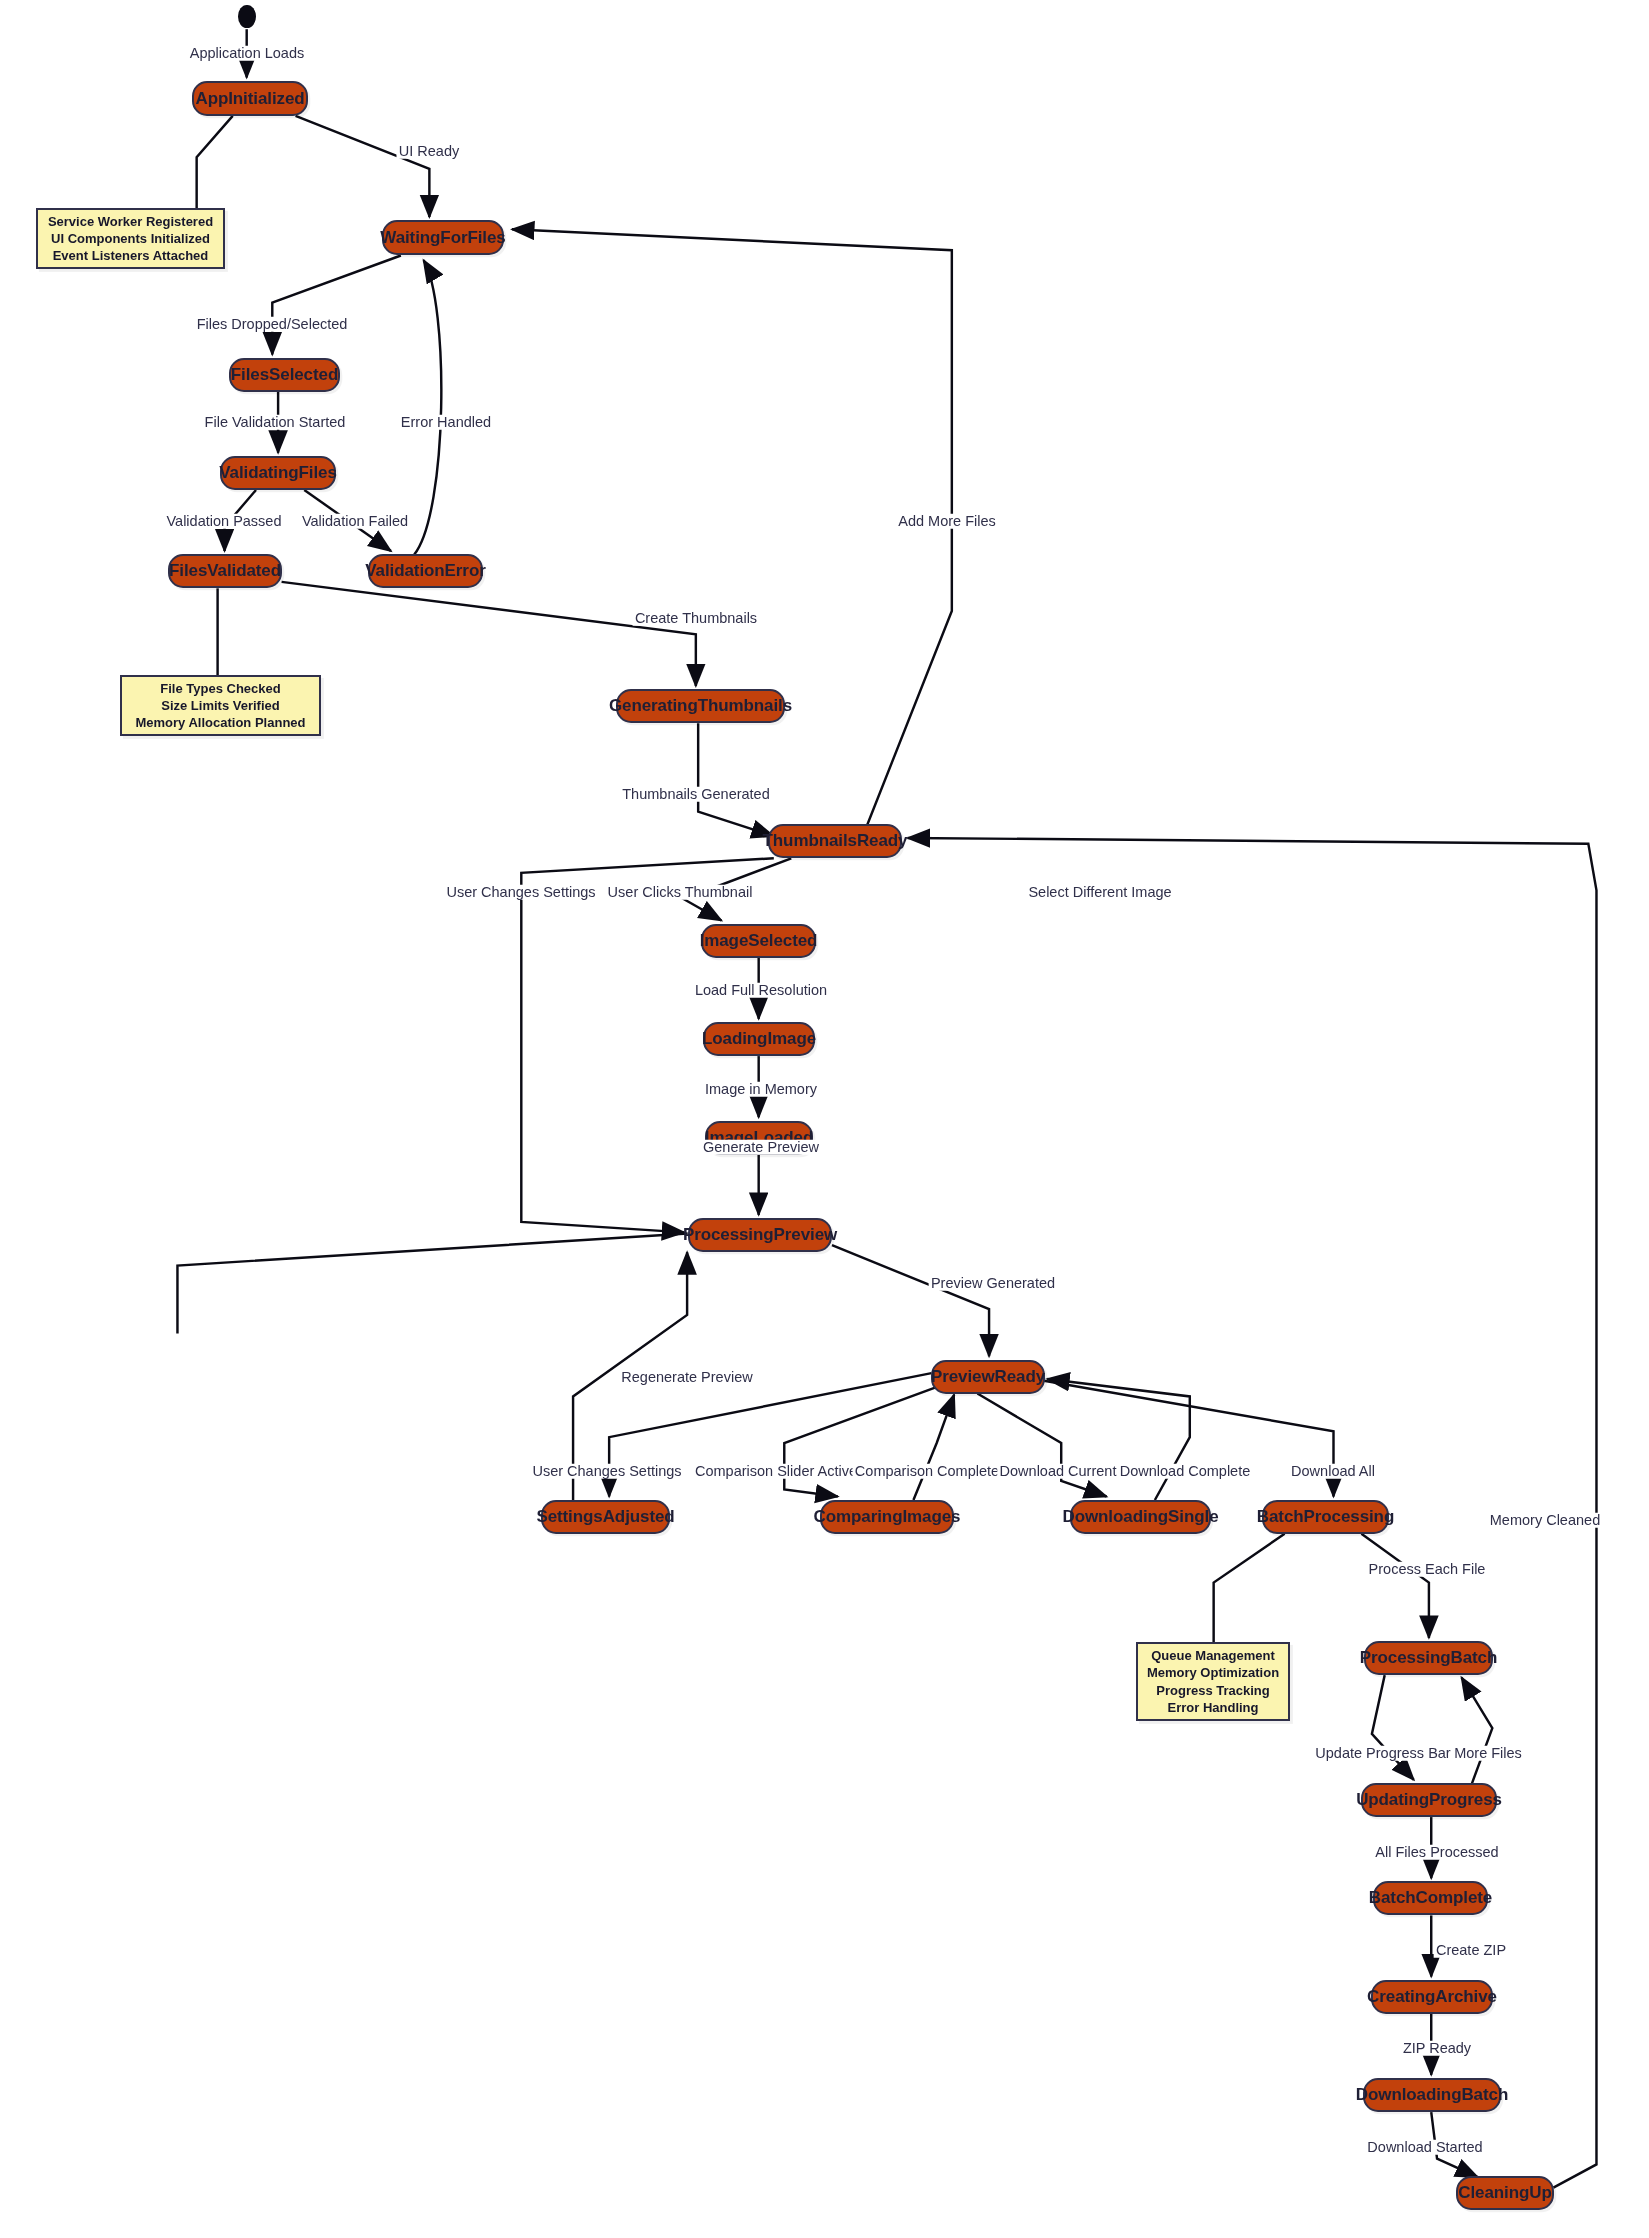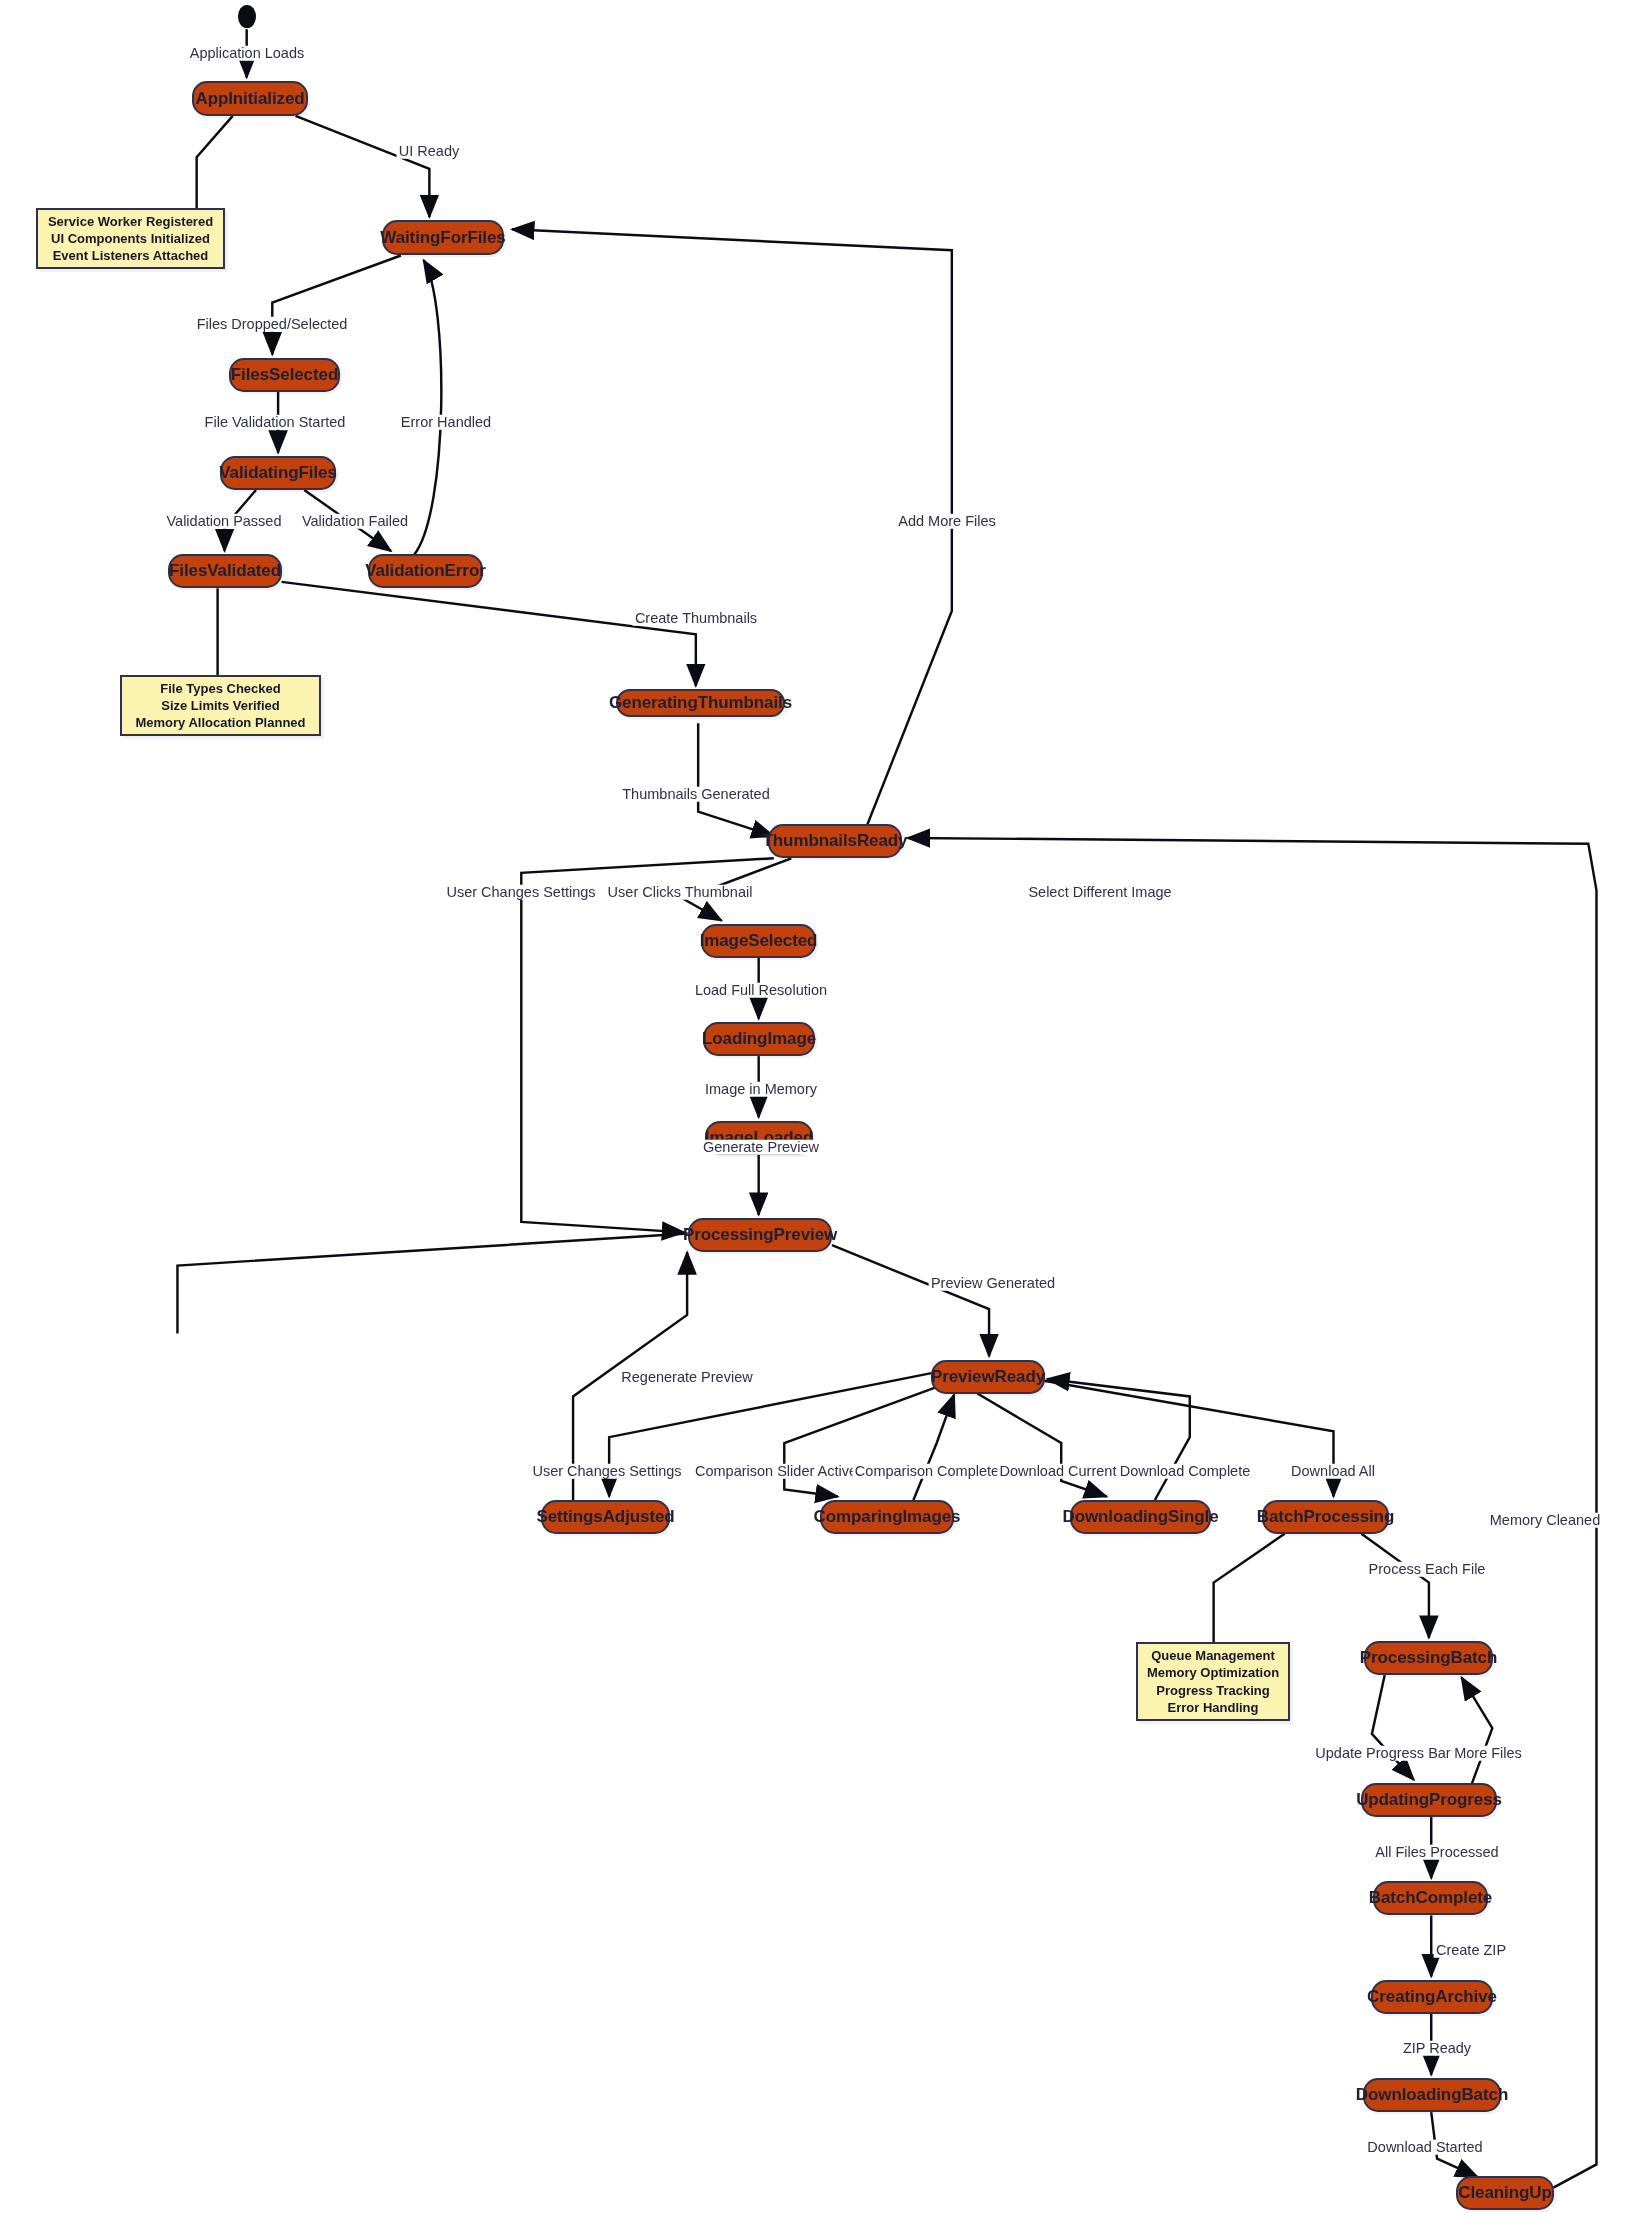--- a/index.html
+++ b/index.html
@@ -138,21 +138,21 @@
   </svg>
 
   <div class="start-dot" style="left:238px;top:4.7px;"></div>
 
   <div class="node" style="left:192px;top:81px;width:116px;height:35px;">AppInitialized</div>
   <div class="node" style="left:382px;top:220px;width:122px;height:35px;">WaitingForFiles</div>
   <div class="node" style="left:229px;top:358px;width:111px;height:34px;">FilesSelected</div>
   <div class="node" style="left:220px;top:456px;width:116px;height:34px;">ValidatingFiles</div>
   <div class="node" style="left:168px;top:554px;width:114px;height:34px;">FilesValidated</div>
   <div class="node" style="left:357px;top:554px;width:115px;height:34px;margin-left:11px;">ValidationError</div>
-  <div class="node" style="left:616px;top:689px;width:169px;height:28px;">GeneratingThumbnails</div>
+  <div class="node" style="left:616px;top:689px;width:169px;height:34px;">GeneratingThumbnails</div>
   <div class="node" style="left:768px;top:824px;width:134px;height:34px;">ThumbnailsReady</div>
   <div class="node" style="left:701px;top:924px;width:115px;height:34px;">ImageSelected</div>
   <div class="node" style="left:703px;top:1022px;width:112px;height:34px;">LoadingImage</div>
   <div class="node" style="left:705px;top:1121px;width:108px;height:34px;">ImageLoaded</div>
   <div class="node" style="left:688px;top:1218px;width:144px;height:34px;">ProcessingPreview</div>
   <div class="node" style="left:931px;top:1360px;width:114px;height:34px;">PreviewReady</div>
   <div class="node" style="left:541px;top:1500px;width:129px;height:34px;">SettingsAdjusted</div>
   <div class="node" style="left:820px;top:1500px;width:134px;height:34px;">ComparingImages</div>
   <div class="node" style="left:1070px;top:1500px;width:141px;height:34px;">DownloadingSingle</div>
   <div class="node" style="left:1262px;top:1500px;width:127px;height:34px;">BatchProcessing</div>

